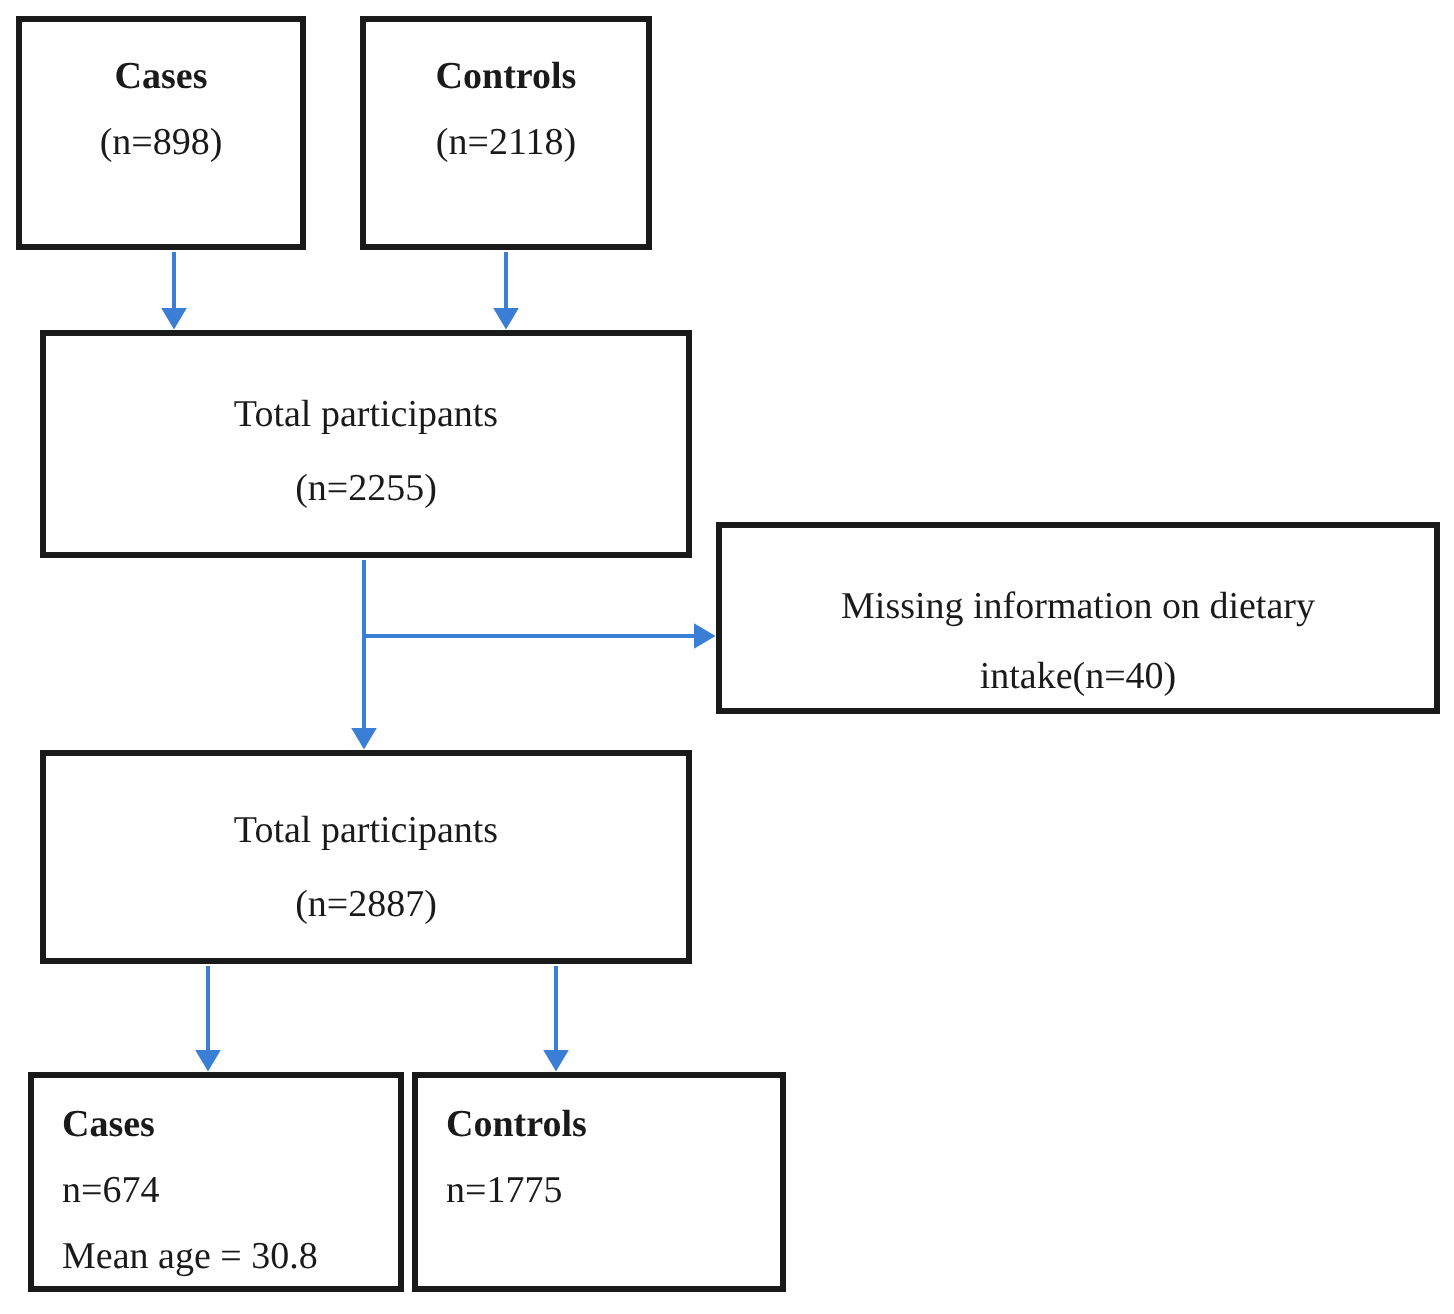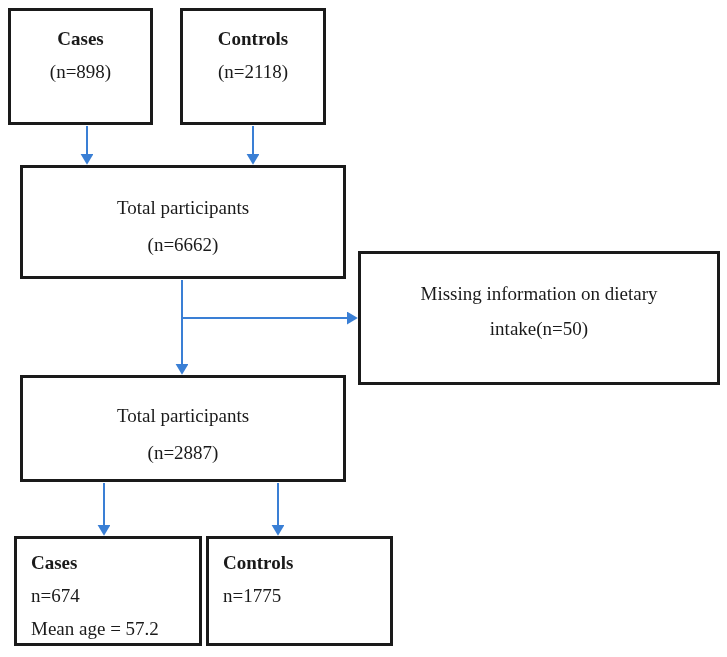--- a/index.html
+++ b/index.html
@@ -51,21 +51,21 @@
     white-space: nowrap;
   }
   .line.bold {
     font-weight: bold;
   }
 
   
   #node-cases-top      { left: 8px;   top: 8px;   width: 145px; height: 117px; }
   #node-controls-top   { left: 180px; top: 8px;   width: 146px; height: 117px; }
   #node-total-4131     { left: 20px;  top: 165px; width: 326px; height: 114px; }
-  #node-missing        { left: 358px; top: 251px; width: 362px; height: 134px; }
+  #node-missing        { left: 358px; top: 261px; width: 362px; height: 96px; }
   #node-total-4071     { left: 20px;  top: 375px; width: 326px; height: 107px; }
   #node-cases-bottom   { left: 14px;  top: 536px; width: 188px; height: 110px; }
   #node-controls-bottom{ left: 206px; top: 536px; width: 187px; height: 110px; }
 
   #node-cases-top .node-inner,
   #node-controls-top .node-inner { padding-top: 18px; gap: 14px; }
   #node-total-4131 .node-inner   { padding-top: 30px; gap: 18px; }
   #node-total-4071 .node-inner   { padding-top: 28px; gap: 18px; }
   #node-missing .node-inner      { padding-top: 30px; gap: 16px; }
   #node-cases-bottom .node-inner,
@@ -119,43 +119,43 @@
   <div class="node centered" id="node-controls-top">
     <div class="node-inner">
       <span class="line bold">Controls</span>
       <span class="line">(n=2118)</span>
     </div>
   </div>
 
   <div class="node centered" id="node-total-4131">
     <div class="node-inner">
       <span class="line">Total participants</span>
-      <span class="line">(n=6662)</span>
+      <span class="line">(n=2255)</span>
     </div>
   </div>
 
   <div class="node midbox" id="node-missing">
     <div class="node-inner">
       <span class="line">Missing information on dietary</span>
-      <span class="line">intake(n=50)</span>
+      <span class="line">intake(n=40)</span>
     </div>
   </div>
 
   <div class="node centered" id="node-total-4071">
     <div class="node-inner">
       <span class="line">Total participants</span>
       <span class="line">(n=2887)</span>
     </div>
   </div>
 
   <div class="node leftalign" id="node-cases-bottom">
     <div class="node-inner">
       <span class="line bold">Cases</span>
       <span class="line">n=674</span>
-      <span class="line">Mean age = 57.2</span>
+      <span class="line">Mean age = 30.8</span>
     </div>
   </div>
 
   <div class="node leftalign" id="node-controls-bottom">
     <div class="node-inner">
       <span class="line bold">Controls</span>
       <span class="line">n=1775</span>
     </div>
   </div>
 

